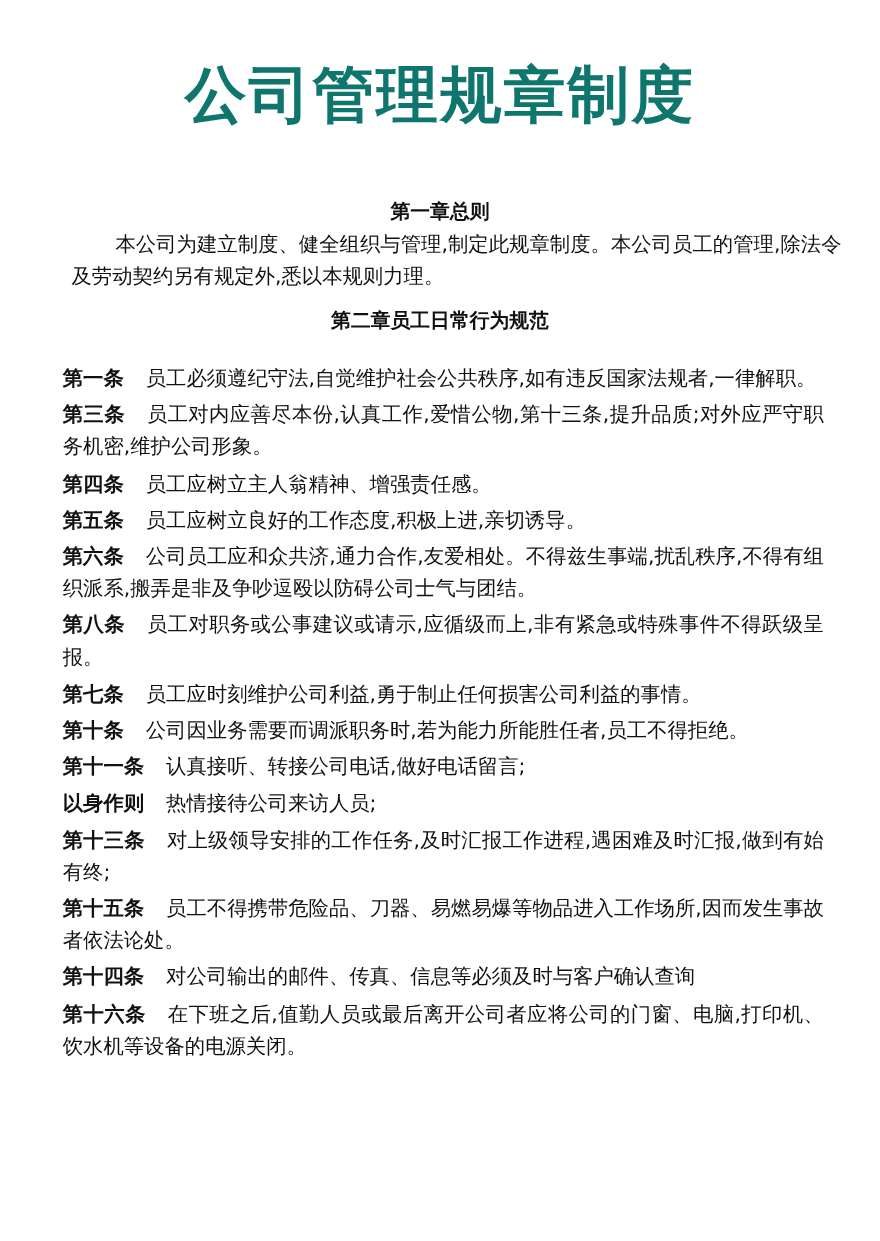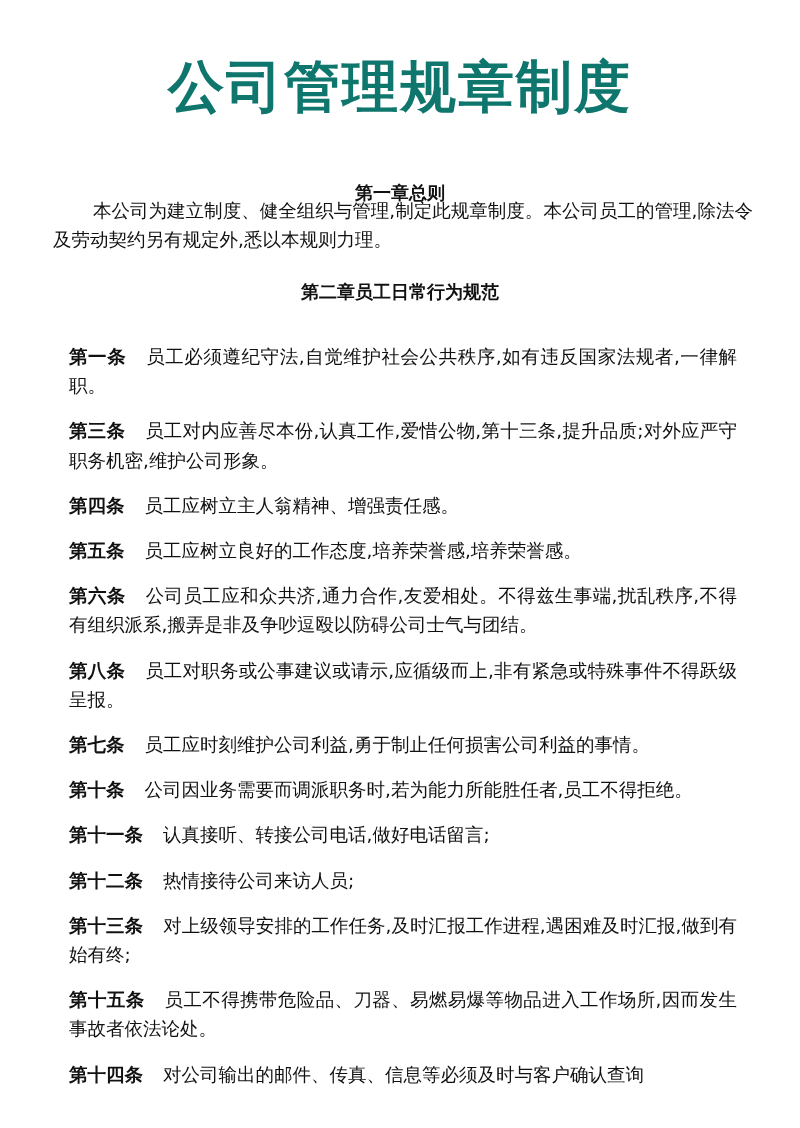--- a/index.html
+++ b/index.html
@@ -22,42 +22,43 @@
     .ch2 { top: 280px; }
     .intro {
       position: absolute; left: 53px; top: 196px; width: 700px;
       font-size: 18.5px; line-height: 29px; text-indent: 40px;
       text-align: justify; text-align-last: left;
     }
     .articles {
       position: absolute; left: 53px; top: 326px; width: 700px;
       font-size: 18.5px; line-height: 29.2px;
     }
-    .article { margin: 16px; text-align: justify; text-align-last: left; }
+    .article { margin: 4px; text-align: justify; text-align-last: left; }
     .article-num { font-weight: bold; margin-right: 20px; }
   </style>
 </head>
 <body>
 
 <div class="page">
   <div class="title">公司管理规章制度</div>
 
   <div class="chapter ch1">第一章总则</div>
-  <p class="intro" style="margin:0">本公司为建立制度、健全组织与管理,制定此规章制度。本公司员工的管理,除法令及劳动契约另有规定外,悉以本规则力理。</p>
+  <p class="intro" style="margin:12px">本公司为建立制度、健全组织与管理,制定此规章制度。本公司员工的管理,除法令及劳动契约另有规定外,悉以本规则力理。</p>
 
   <div class="chapter ch2">第二章员工日常行为规范</div>
 
   <div class="articles">
     <p class="article"><span class="article-num">第一条</span><span>员工必须遵纪守法,自觉维护社会公共秩序,如有违反国家法规者,一律解职。</span></p>
     <p class="article"><span class="article-num">第三条</span><span>员工对内应善尽本份,认真工作,爱惜公物,第十三条,提升品质;对外应严守职务机密,维护公司形象。</span></p>
     <p class="article"><span class="article-num">第四条</span><span>员工应树立主人翁精神、增强责任感。</span></p>
-    <p class="article"><span class="article-num">第五条</span><span>员工应树立良好的工作态度,培养荣誉感,培养荣誉感。</span></p>
+    <p class="article"><span class="article-num">第五条</span><span>员工应树立良好的工作态度,积极上进,亲切诱导。</span></p>
     <p class="article"><span class="article-num">第六条</span><span>公司员工应和众共济,通力合作,友爱相处。不得兹生事端,扰乱秩序,不得有组织派系,搬弄是非及争吵逗殴以防碍公司士气与团结。</span></p>
     <p class="article"><span class="article-num">第八条</span><span>员工对职务或公事建议或请示,应循级而上,非有紧急或特殊事件不得跃级呈报。</span></p>
     <p class="article"><span class="article-num">第七条</span><span>员工应时刻维护公司利益,勇于制止任何损害公司利益的事情。</span></p>
     <p class="article"><span class="article-num">第十条</span><span>公司因业务需要而调派职务时,若为能力所能胜任者,员工不得拒绝。</span></p>
     <p class="article"><span class="article-num">第十一条</span><span>认真接听、转接公司电话,做好电话留言;</span></p>
-    <p class="article"><span class="article-num">第十二条</span><span>热情接待公司来访人员;</span></p>
+    <p class="article"><span class="article-num">以身作则</span><span>热情接待公司来访人员;</span></p>
     <p class="article"><span class="article-num">第十三条</span><span>对上级领导安排的工作任务,及时汇报工作进程,遇困难及时汇报,做到有始有终;</span></p>
     <p class="article"><span class="article-num">第十五条</span><span>员工不得携带危险品、刀器、易燃易爆等物品进入工作场所,因而发生事故者依法论处。</span></p>
     <p class="article"><span class="article-num">第十四条</span><span>对公司输出的邮件、传真、信息等必须及时与客户确认查询</span></p>
+    <p class="article"><span class="article-num">第十六条</span><span>在下班之后,值勤人员或最后离开公司者应将公司的门窗、电脑,打印机、饮水机等设备的电源关闭。</span></p>
   </div>
 </div>
 
 </body></html>

